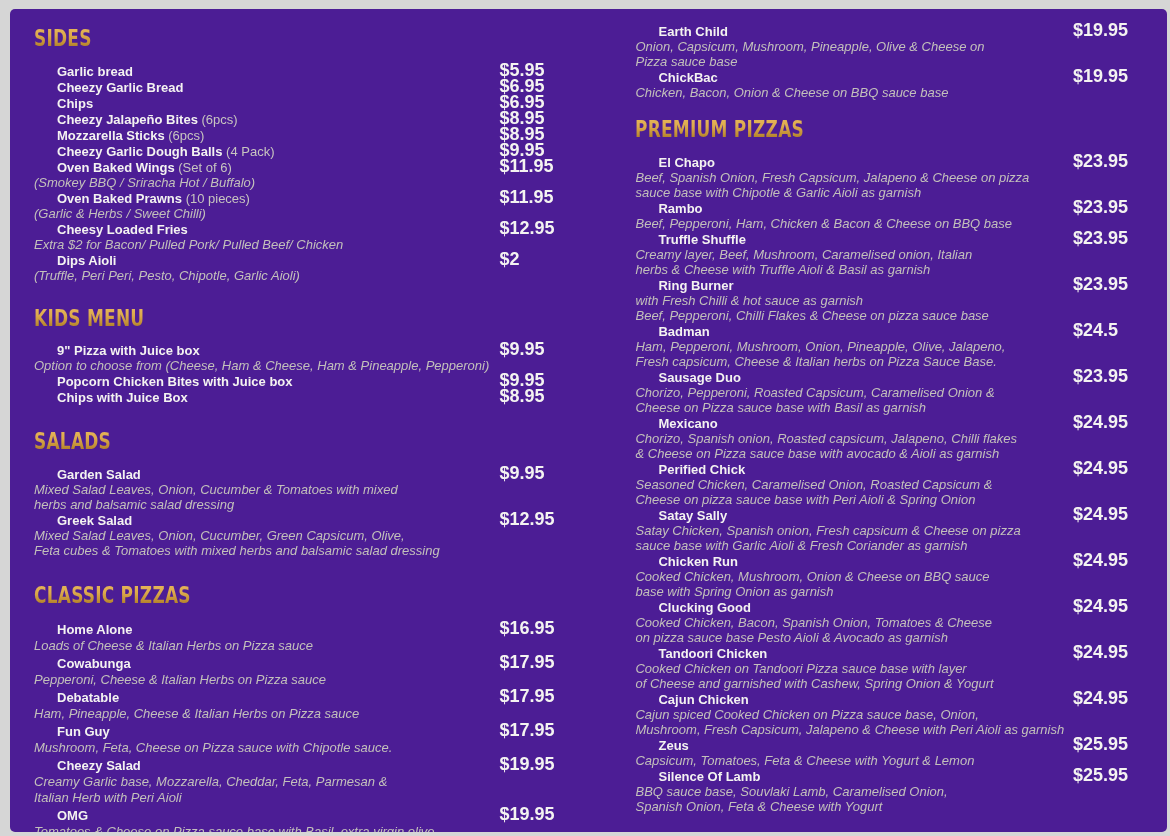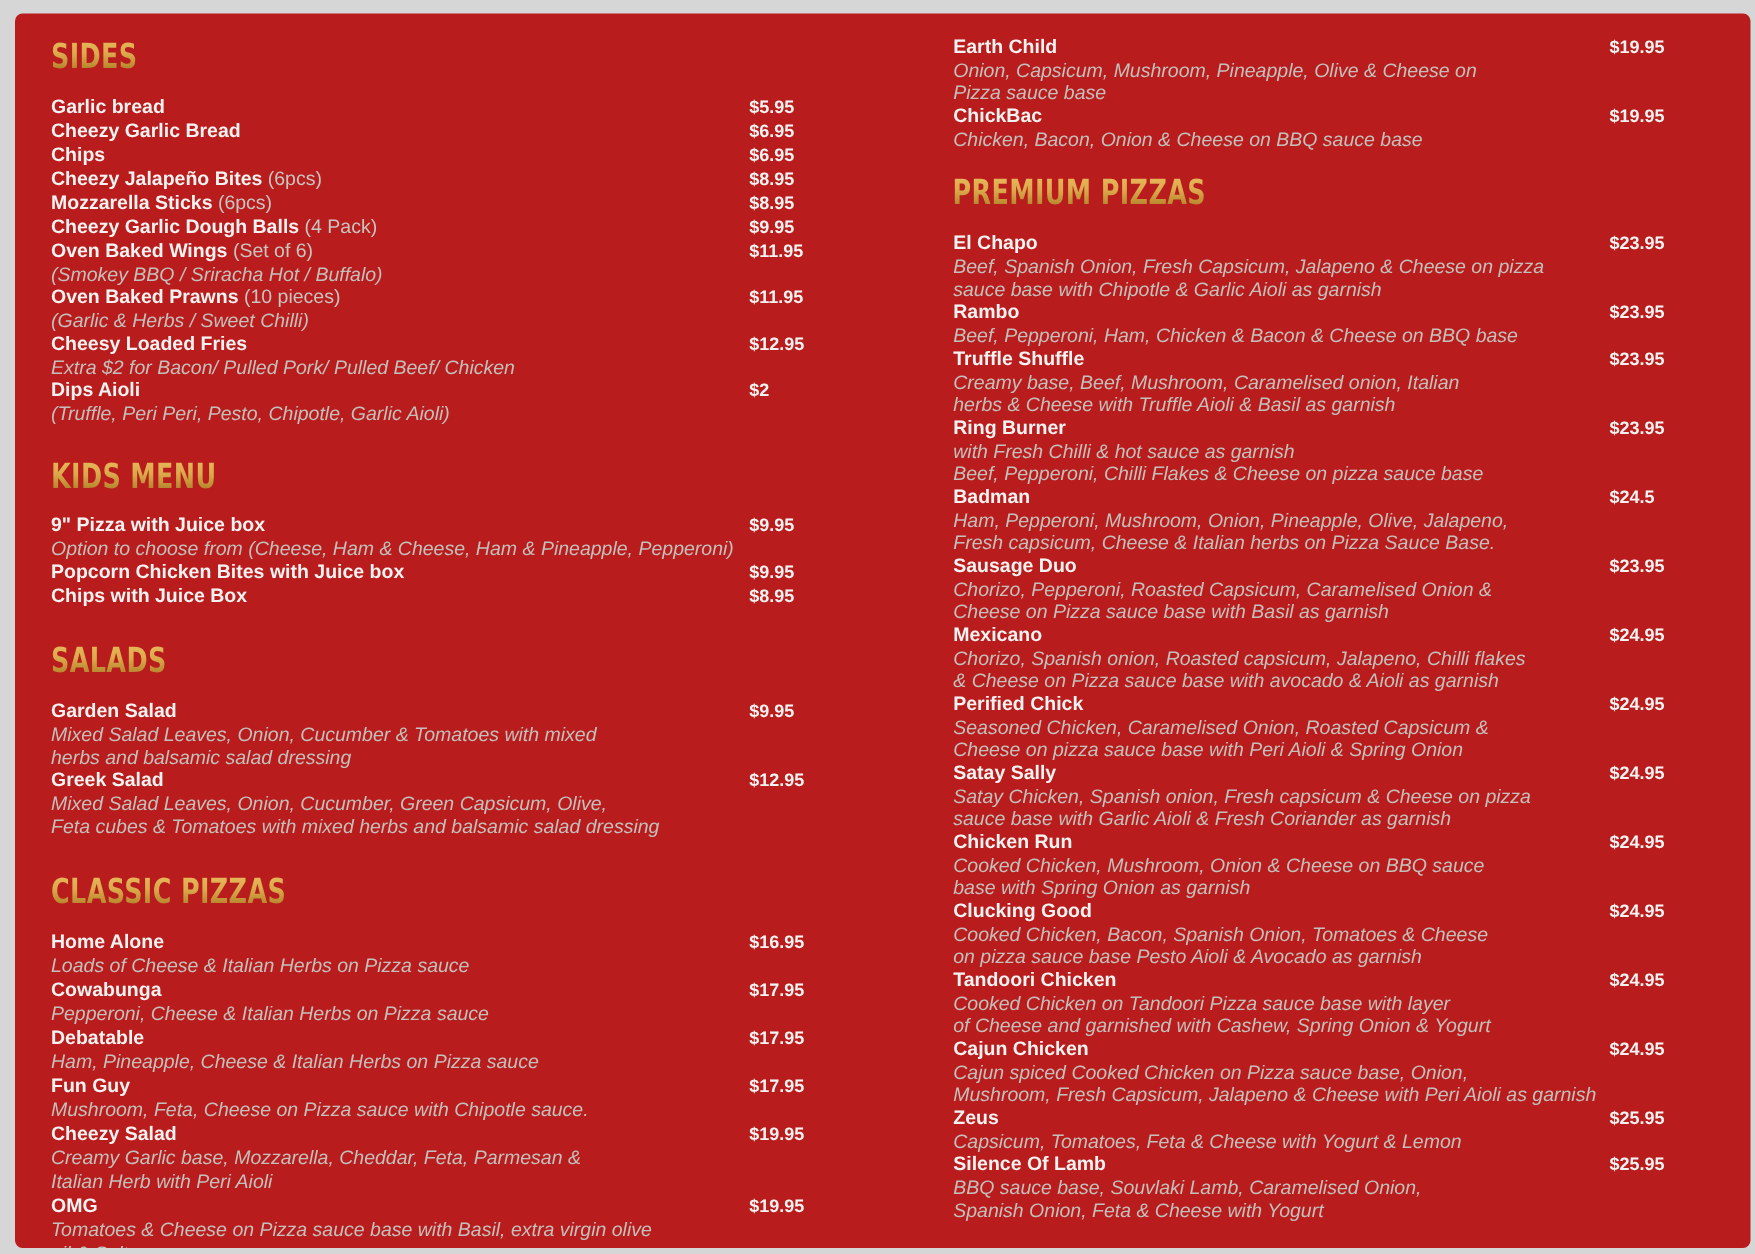--- a/index.html
+++ b/index.html
@@ -13,21 +13,21 @@
     overflow: hidden;
     font-family: "Liberation Sans", sans-serif;
   }
 
   #menu-board {
     position: absolute;
     left: 10px;
     top: 9px;
     width: 1157px;
     height: 823px;
-    background: #b91c1c;
+    background: #4c1d95;
     border-radius: 5px;
     overflow: hidden;
   }
 
   .columns {
     display: flex;
     width: 100%;
     height: 100%;
     box-sizing: border-box;
     padding: 14px 18px 0 24px;
@@ -60,34 +60,35 @@
   .sec-kids    { margin: 24px 0 12px 0; }
   .sec-salads  { margin: 25px 0 13px 0; }
   .sec-classic { margin: 26px 0 13px 0; }
   .sec-premium { margin: 18px 0 13px 0; }
 
   
   .item-row {
     display: flex;
     align-items: baseline;
     line-height: 15px;
+    margin-left: 23px;
   }
   .item-name {
     font-size: 13px;
     font-weight: 700;
     color: #f4f3f1;
     white-space: nowrap;
   }
   .item-name .qual {
     font-weight: 400;
     color: #c8c5c0;
   }
   .spacer { flex: 1 1 auto; }
   .price {
-    font-size: 12px;
+    font-size: 18px;
     font-weight: 700;
     color: #f4f3f1;
     text-align: left;
     white-space: nowrap;
   }
   .col-left  .price { width: 92px; }
   .col-right .price { width: 76px; }
 
   .desc {
     font-size: 13px;
@@ -272,21 +273,21 @@
             <span class="item-name"><span>Rambo</span></span>
             <span class="spacer"></span>
             <span class="price">$23.95</span>
           </div>
           <div class="desc">Beef, Pepperoni, Ham, Chicken &amp; Bacon &amp; Cheese on BBQ base</div>
           <div class="item-row">
             <span class="item-name"><span>Truffle Shuffle</span></span>
             <span class="spacer"></span>
             <span class="price">$23.95</span>
           </div>
-          <div class="desc">Creamy base, Beef, Mushroom, Caramelised onion, Italian</div>
+          <div class="desc">Creamy layer, Beef, Mushroom, Caramelised onion, Italian</div>
           <div class="desc">herbs &amp; Cheese with Truffle Aioli &amp; Basil as garnish</div>
           <div class="item-row">
             <span class="item-name"><span>Ring Burner</span></span>
             <span class="spacer"></span>
             <span class="price">$23.95</span>
           </div>
           <div class="desc">with Fresh Chilli &amp; hot sauce as garnish</div>
           <div class="desc">Beef, Pepperoni, Chilli Flakes &amp; Cheese on pizza sauce base</div>
           <div class="item-row">
             <span class="item-name"><span>Badman</span></span>

